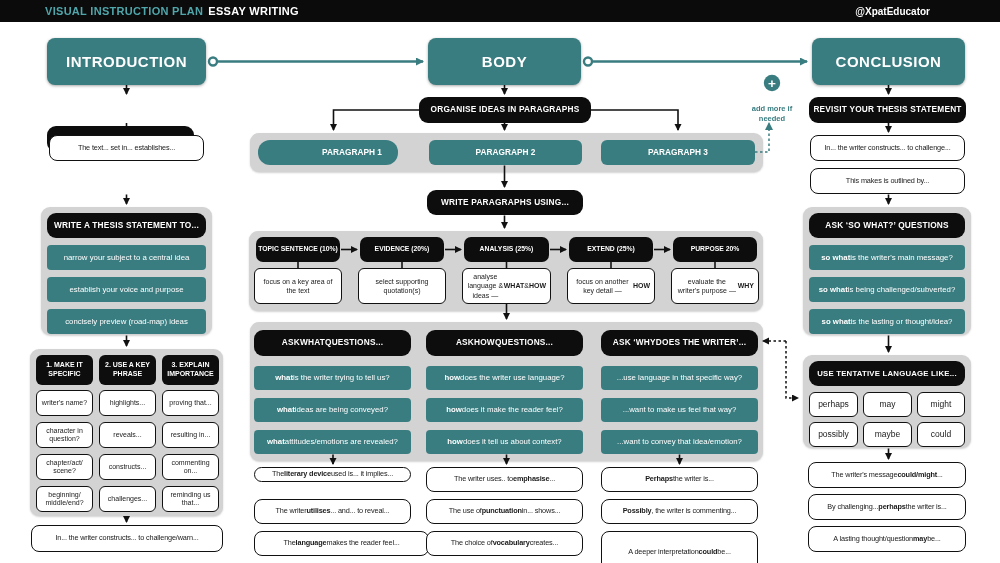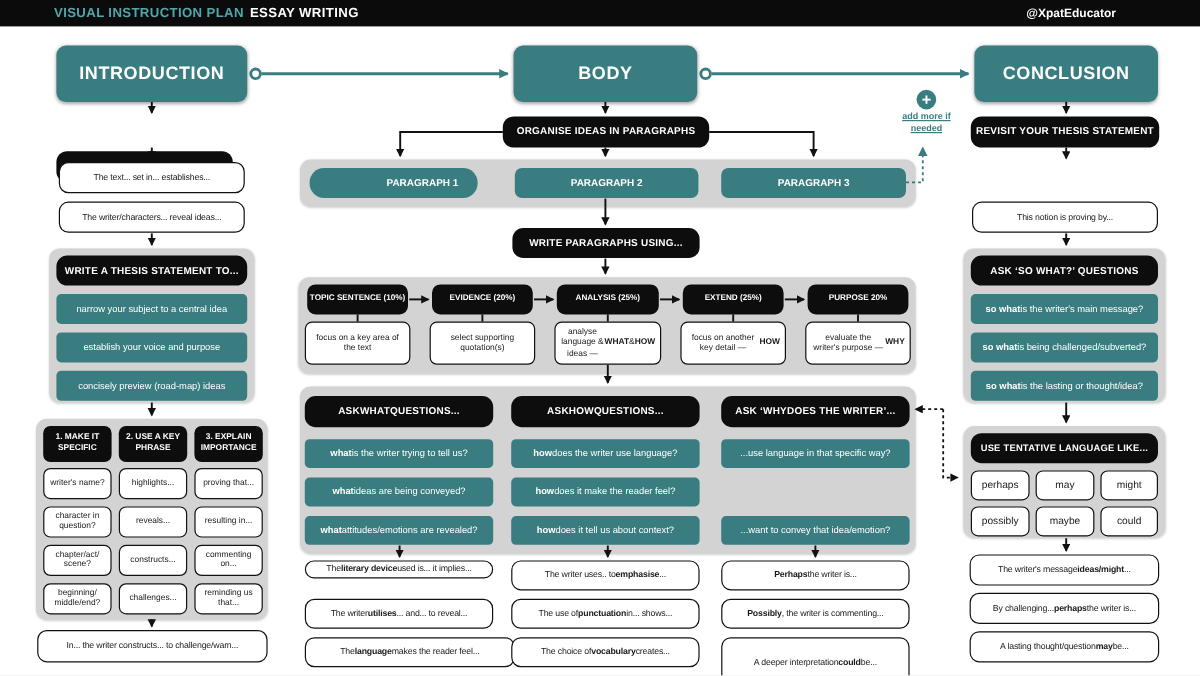--- a/index.html
+++ b/index.html
@@ -123,21 +123,20 @@
 
     <g stroke="#111" stroke-width="1.5" fill="none" stroke-dasharray="2.5,2.5">
       <path d="M786,341 L763,341" marker-end="url(#ab)"></path>
       <path d="M786,341 L786,398 L798,398" marker-end="url(#ab)"></path>
     </g>
   </svg>
 
   <div class="box stage" style="left:47px;top:38px;width:159px;height:47px;">INTRODUCTION</div>
   <div class="box pill" style="left:47px;top:102px;width:147px;height:26px;margin-top:24px;">INTRODUCE THE TEXT</div>
   <div class="box sent" style="left:49px;top:135px;width:155px;height:26px;">The text... set in... establishes...</div>
-  <div class="box sent" style="left:49px;top:168px;width:155px;height:26px;">The writer/characters... reveal ideas...</div>
 
   <div class="box pill" style="left:47px;top:213px;width:159px;height:25px;">WRITE A THESIS STATEMENT TO...</div>
   <div class="box trow" style="left:47px;top:245px;width:159px;height:25px;">narrow your subject to a central idea</div>
   <div class="box trow" style="left:47px;top:277px;width:159px;height:25px;">establish your voice and purpose</div>
   <div class="box trow" style="left:47px;top:309px;width:159px;height:25px;">concisely preview (road-map) ideas</div>
 
   <div class="box ghead" style="left:36px;top:355px;width:57px;height:30px;">1. MAKE IT SPECIFIC</div>
   <div class="box ghead" style="left:99px;top:355px;width:57px;height:30px;">2. USE A KEY PHRASE</div>
   <div class="box ghead" style="left:162px;top:355px;width:57px;height:30px;">3. EXPLAIN IMPORTANCE</div>
 
@@ -156,21 +155,21 @@
 
   <div class="box stage" style="left:428px;top:38px;width:153px;height:47px;">BODY</div>
 
   <div class="box sent" style="left:31px;top:525px;width:192px;height:27px;">In... the writer constructs... to challenge/warn...</div>
   <div class="box pill" style="left:419px;top:97px;width:172px;height:26px;">ORGANISE IDEAS IN PARAGRAPHS</div>
 
   <div class="box trow" style="left:258px;top:140px;width:140px;height:25px;font-weight:bold;font-size:8.3px;border-radius:12px;padding-left:48px;">PARAGRAPH 1</div>
   <div class="box trow" style="left:429px;top:140px;width:153px;height:25px;font-weight:bold;font-size:8.3px;border-radius:6px;">PARAGRAPH 2</div>
   <div class="box trow" style="left:601px;top:140px;width:154px;height:25px;font-weight:bold;font-size:8.3px;border-radius:6px;">PARAGRAPH 3</div>
 
-  <div class="addmore" style="left:740px;top:92px;width:64px;text-decoration:underline;">
+  <div class="addmore" style="left:740px;top:104px;width:64px;">
     <span>add more if</span><br>
     <span>needed</span>
   </div>
 
   <div class="box pill" style="left:427px;top:190px;width:156px;height:25px;">WRITE PARAGRAPHS USING...</div>
 
   <div class="box shead" style="left:256px;top:237px;width:84px;height:25px;">TOPIC SENTENCE (10%)</div>
   <div class="box shead" style="left:360px;top:237px;width:84px;height:25px;">EVIDENCE (20%)</div>
   <div class="box shead" style="left:464px;top:237px;width:85px;height:25px;">ANALYSIS (25%)</div>
   <div class="box shead" style="left:569px;top:237px;width:84px;height:25px;">EXTEND (25%)</div>
@@ -186,46 +185,48 @@
   <div class="box pill" style="left:426px;top:330px;width:157px;height:26px;">ASK <b>HOW</b> QUESTIONS...</div>
   <div class="box pill" style="left:601px;top:330px;width:157px;height:26px;">ASK ‘<b>WHY</b> DOES THE WRITER’...</div>
 
   <div class="box trow" style="left:254px;top:366px;width:157px;height:24px;"><b>what</b> is the writer trying to tell us?</div>
   <div class="box trow" style="left:254px;top:398px;width:157px;height:24px;"><b>what</b> ideas are being conveyed?</div>
   <div class="box trow" style="left:254px;top:430px;width:157px;height:24px;"><b>what</b> attitudes/emotions are revealed?</div>
   <div class="box trow" style="left:426px;top:366px;width:157px;height:24px;"><b>how</b> does the writer use language?</div>
   <div class="box trow" style="left:426px;top:398px;width:157px;height:24px;"><b>how</b> does it make the reader feel?</div>
   <div class="box trow" style="left:426px;top:430px;width:157px;height:24px;"><b>how</b> does it tell us about context?</div>
   <div class="box trow" style="left:601px;top:366px;width:157px;height:24px;">...use language in that specific way?</div>
+  <div class="box trow" style="left:601px;top:398px;width:157px;height:24px;">...want to make us feel that way?</div>
   <div class="box trow" style="left:601px;top:430px;width:157px;height:24px;">...want to convey that idea/emotion?</div>
 
   <div class="box sent" style="left:254px;top:467px;width:157px;height:15px;">The <b>literary device</b> used is... it implies...</div>
   <div class="box sent" style="left:254px;top:499px;width:157px;height:25px;">The writer <b>utilises</b>... and... to reveal...</div>
   <div class="box sent" style="left:254px;top:531px;width:175px;height:25px;">The <b>language</b> makes the reader feel...</div>
   <div class="box sent" style="left:426px;top:467px;width:157px;height:25px;">The writer uses.. to <b>emphasise</b>...</div>
   <div class="box sent" style="left:426px;top:499px;width:157px;height:25px;">The use of <b>punctuation</b> in... shows...</div>
   <div class="box sent" style="left:426px;top:531px;width:157px;height:25px;">The choice of <b>vocabulary</b> creates...</div>
   <div class="box sent" style="left:601px;top:467px;width:157px;height:25px;"><b>Perhaps</b> the writer is...</div>
   <div class="box sent" style="left:601px;top:499px;width:157px;height:25px;"><b>Possibly</b>, the writer is commenting...</div>
   <div class="box sent" style="left:601px;top:531px;width:157px;height:43px;">A deeper interpretation <b>could</b> be...</div>
 
   <div class="box stage" style="left:812px;top:38px;width:153px;height:47px;">CONCLUSION</div>
   <div class="box pill" style="left:809px;top:97px;width:157px;height:26px;">REVISIT YOUR THESIS STATEMENT</div>
-  <div class="box sent" style="left:810px;top:168px;width:155px;height:26px;">This notion is proving by...</div>
+  <div class="box sent" style="left:810px;top:135px;width:155px;height:26px;">In... the writer constructs... to challenge...</div>
+  <div class="box sent" style="left:810px;top:168px;width:155px;height:26px;">This makes is outlined by...</div>
 
   <div class="box pill" style="left:809px;top:213px;width:156px;height:25px;">ASK ‘<b>SO WHAT?</b>’ QUESTIONS</div>
   <div class="box trow" style="left:809px;top:245px;width:156px;height:25px;"><b>so what</b> is the writer's main message?</div>
   <div class="box trow" style="left:809px;top:277px;width:156px;height:25px;"><b>so what</b> is being challenged/subverted?</div>
   <div class="box trow" style="left:809px;top:309px;width:156px;height:25px;"><b>so what</b> is the lasting or thought/idea?</div>
 
   <div class="box pill" style="left:809px;top:361px;width:156px;height:25px;font-size:7.8px;">USE TENTATIVE LANGUAGE LIKE...</div>
   <div class="box word" style="left:809px;top:392px;width:49px;height:25px;">perhaps</div>
   <div class="box word" style="left:863px;top:392px;width:49px;height:25px;">may</div>
   <div class="box word" style="left:917px;top:392px;width:48px;height:25px;">might</div>
   <div class="box word" style="left:809px;top:422px;width:49px;height:25px;">possibly</div>
   <div class="box word" style="left:863px;top:422px;width:49px;height:25px;">maybe</div>
   <div class="box word" style="left:917px;top:422px;width:48px;height:25px;">could</div>
 
-  <div class="box sent" style="left:808px;top:462px;width:158px;height:26px;">The writer's message <b>ideas/might</b>...</div>
+  <div class="box sent" style="left:808px;top:462px;width:158px;height:26px;">The writer's message <b>could/might</b>...</div>
   <div class="box sent" style="left:808px;top:494px;width:158px;height:26px;">By challenging... <b>perhaps</b> the writer is...</div>
   <div class="box sent" style="left:808px;top:526px;width:158px;height:26px;">A lasting thought/question <b>may</b> be...</div>
 
 </div>
 
 </body></html>

